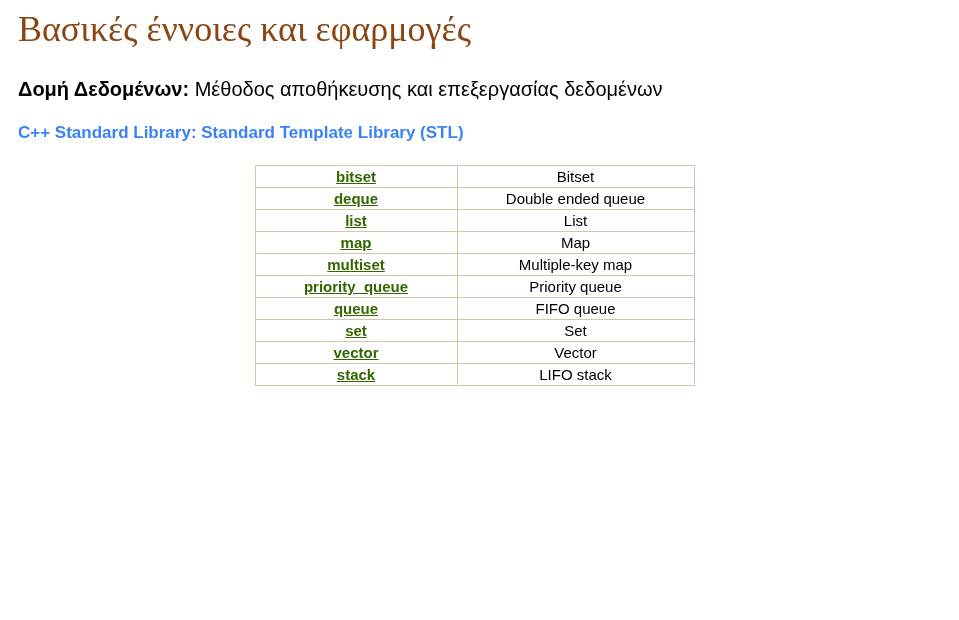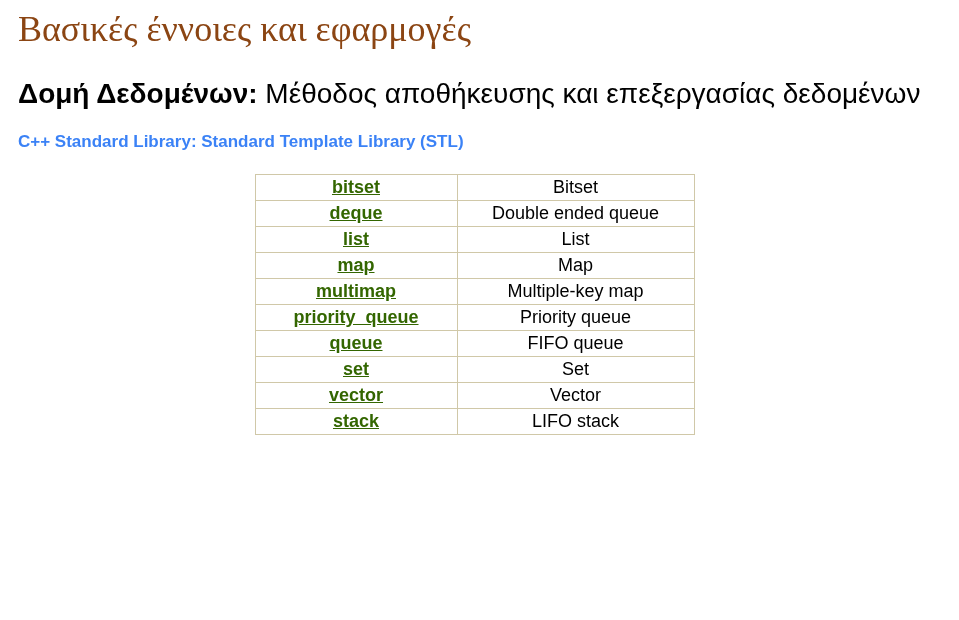--- a/index.html
+++ b/index.html
@@ -17,21 +17,21 @@
   }
   .title {
     color: #8B4513;
     font-family: "Times New Roman", Times, serif;
     font-size: 36px;
     font-weight: normal;
     margin: 0 0 28px 0;
   }
   .subtitle {
     color: #000000;
-    font-size: 28px;
+    font-size: 20px;
     font-family: Arial, sans-serif;
     margin: 0 0 22px 0;
   }
   .subtitle .strong {
     font-weight: bold;
   }
   .paragraph {
     color: #000000;
     font-size: 20px;
     font-family: Arial, sans-serif;
@@ -45,21 +45,21 @@
     font-weight: bold;
     margin: 0 0 22px 0;
   }
   .table-wrap {
     display: flex;
     justify-content: center;
   }
   table {
     border-collapse: collapse;
     font-family: Verdana, Arial, sans-serif;
-    font-size: 18px;
+    font-size: 15px;
   }
   td {
     border: 1px solid #d0c8a8;
     padding: 2px 8px;
     text-align: center;
     vertical-align: middle;
     background: #ffffff;
   }
   td.left {
     width: 185px;
@@ -102,21 +102,21 @@
         </tr>
         <tr>
           <td class="left"><span class="link">list</span></td>
           <td class="right">List</td>
         </tr>
         <tr>
           <td class="left"><span class="link">map</span></td>
           <td class="right">Map</td>
         </tr>
         <tr>
-          <td class="left"><span class="link">multimap</span></td>
+          <td class="left"><span class="link">multiset</span></td>
           <td class="right">Multiple-key map</td>
         </tr>
         <tr>
           <td class="left"><span class="link">priority_queue</span></td>
           <td class="right">Priority queue</td>
         </tr>
         <tr>
           <td class="left"><span class="link">queue</span></td>
           <td class="right">FIFO queue</td>
         </tr>

